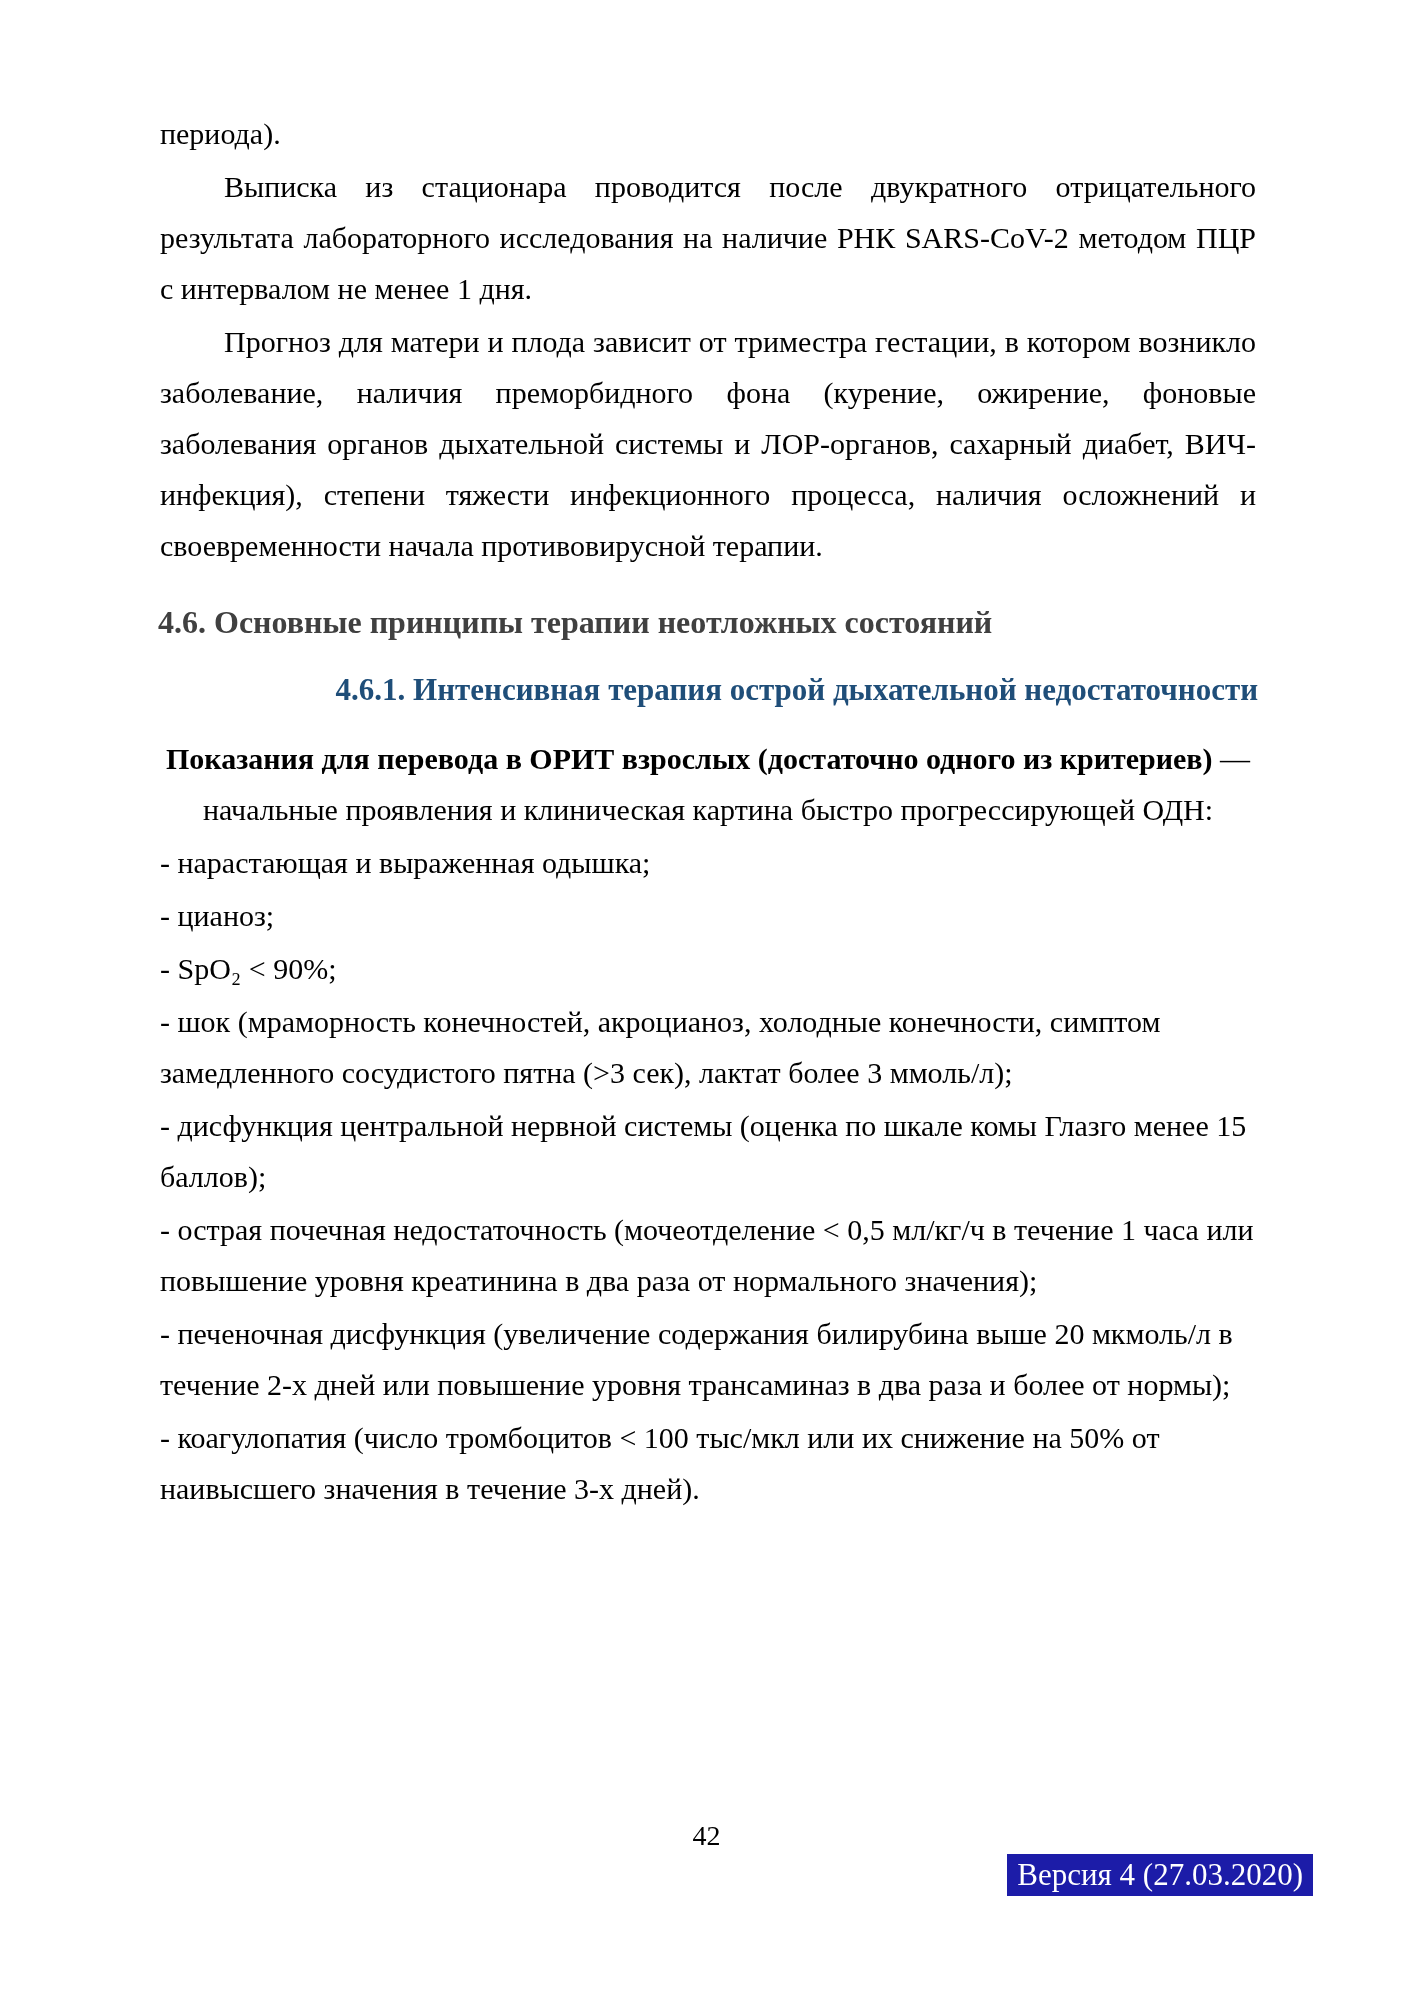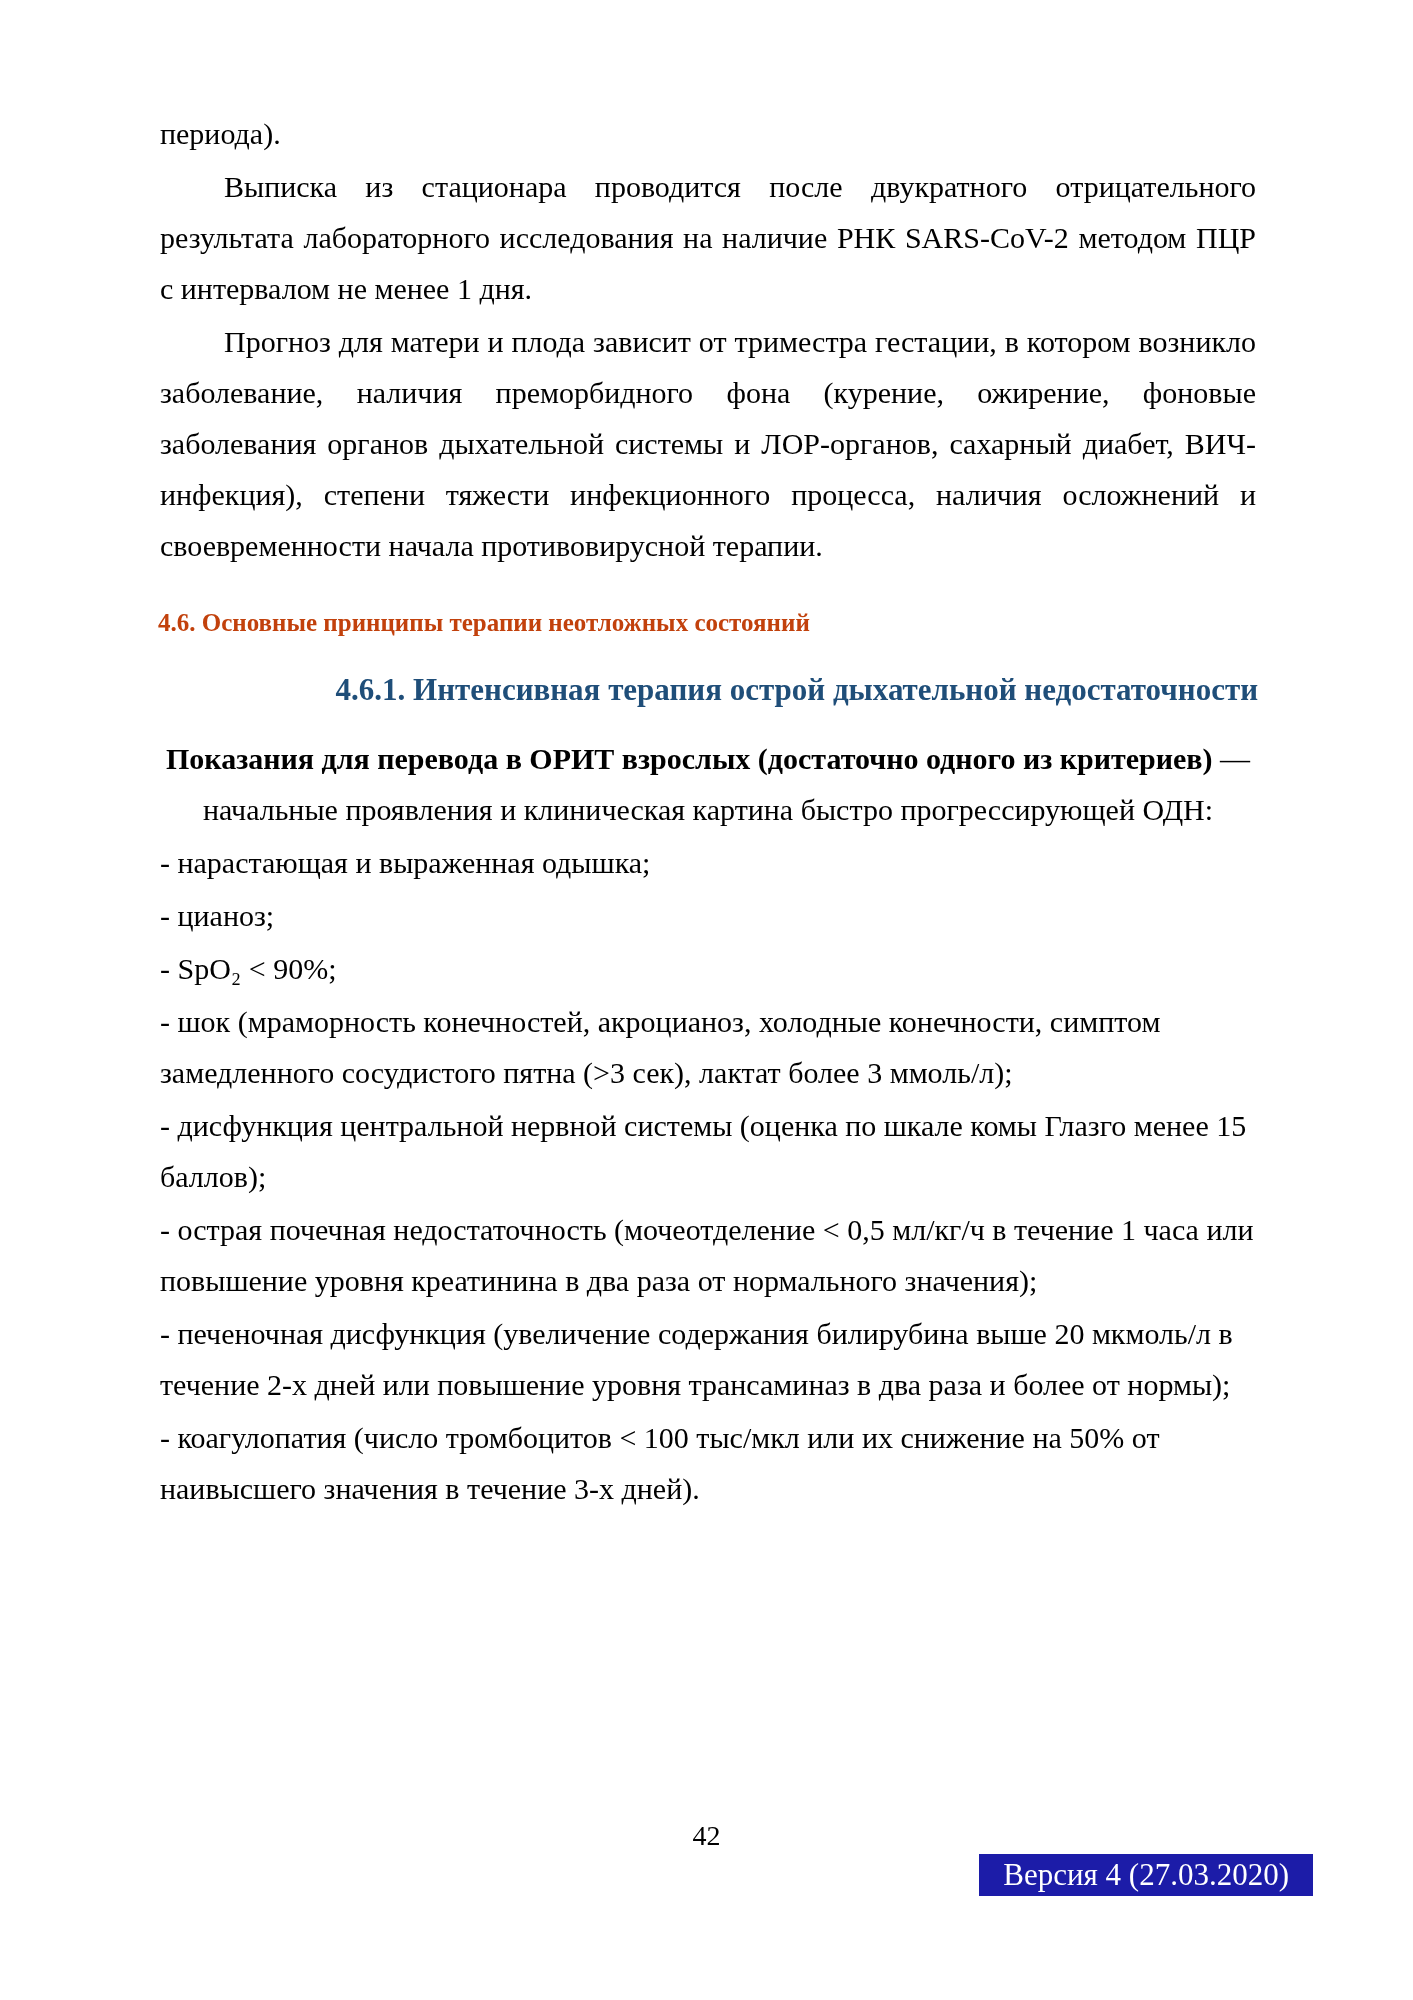--- a/index.html
+++ b/index.html
@@ -24,24 +24,24 @@
     top: 106px;
     font-size: 30px;
     line-height: 51px;
   }
   .content p { margin: 2px; }
   .just { text-align: justify; }
   .ind  { text-indent: 64px; }
   .left { text-align: left; }
   .h46 {
     margin: 26px 0 0 0;
-    font-size: 25px;
+    font-size: 32px;
     line-height: 51px;
     font-weight: bold;
-    color: #c2410c;
+    color: #404040;
     text-align: left;
   }
   .h461 {
     margin: 16px 0 0 0;
     font-size: 31px;
     line-height: 51px;
     font-weight: bold;
     color: #1F4E79;
     text-align: right;
   }
@@ -56,21 +56,21 @@
     color: #000000;
   }
   .badge {
     position: absolute;
     top: 1854px;
     right: 100px;
     background: #1C1CA8;
     color: #ffffff;
     font-size: 31px;
     line-height: 42px;
-    padding: 0 24px;
+    padding: 0 10px;
     white-space: nowrap;
   }
 </style>
 </head>
 <body>
 
 <div class="page">
   <div class="content">
 
     <p class="left">периода).</p>

